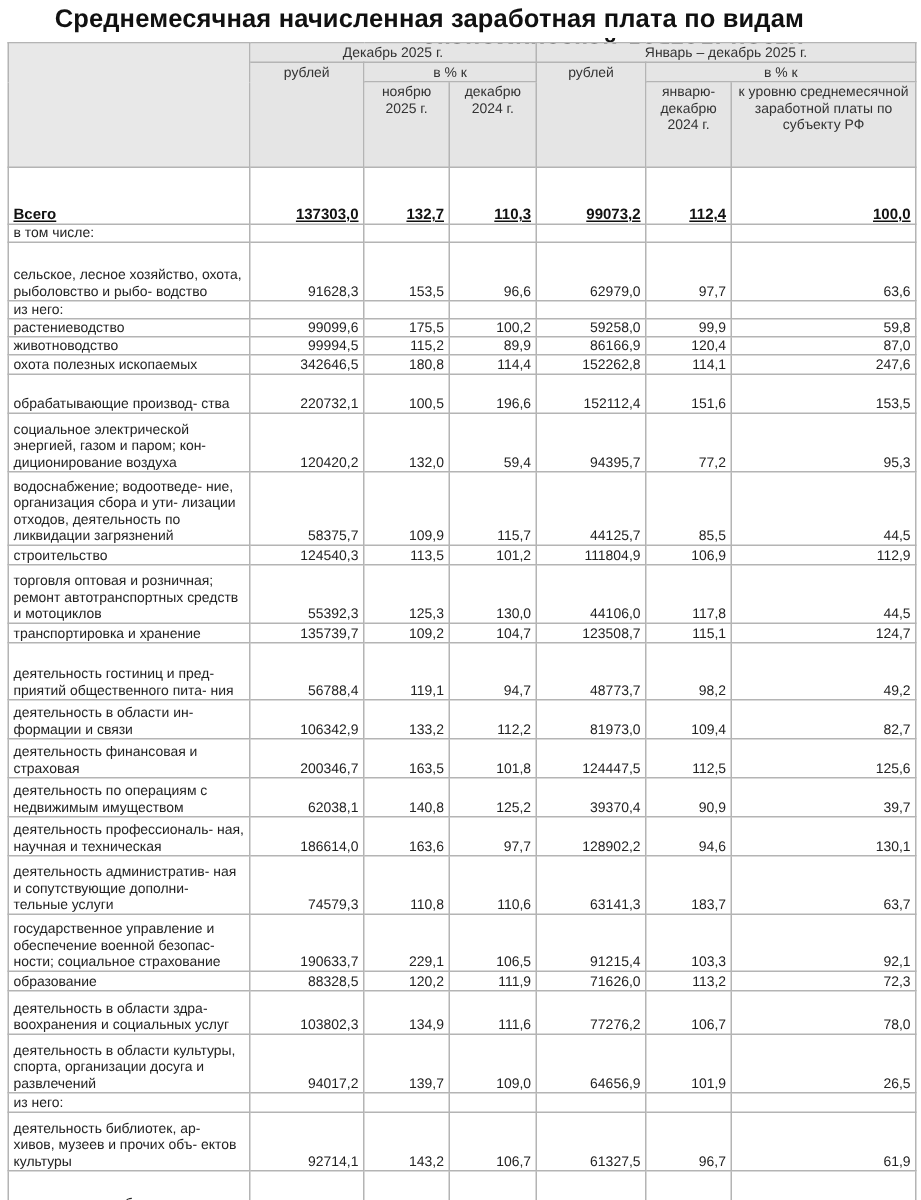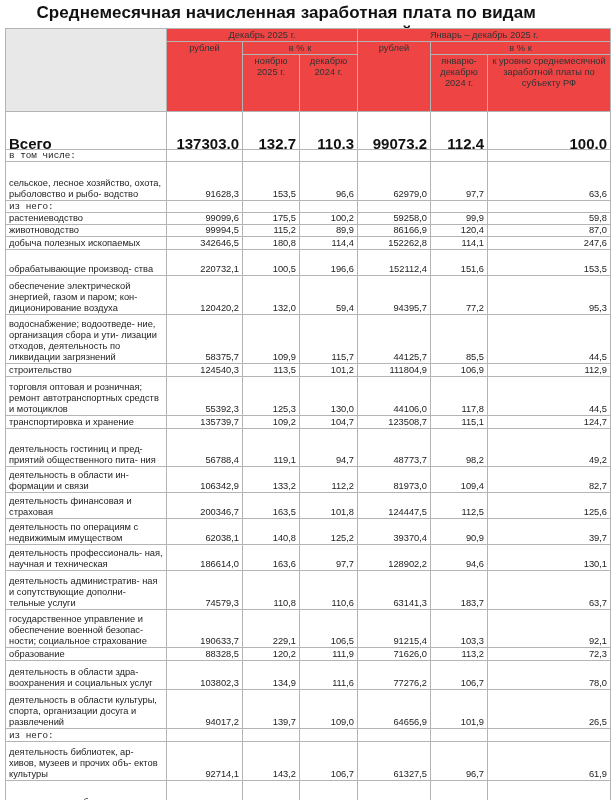--- a/index.html
+++ b/index.html
@@ -15,31 +15,31 @@
     font-size: 9.3px; line-height: 11px;
   }
   table.stat td, table.stat th {
     border: 1.5px solid #b4b4b4;
     padding: 0 3px;
     vertical-align: bottom;
     font-weight: normal;
     overflow: hidden;
   }
   table.stat thead th {
-    background: #ef4444;
+    background: #e5e5e5;
     text-align: center;
     vertical-align: top;
     color: #333;
     padding-top: 1px;
   }
   table.stat thead th.blank { background: #e8e8e8; }
   td.name { text-align: left; color: #222; }
   td.num { text-align: right; white-space: nowrap; color: #222; padding-right: 4px; }
-  tr.bold td { font-weight: bold; font-size: 15px; color: #111; text-decoration: underline; }
-  td.ind1 { padding-left: 16px; font-family: Liberation Mono, monospace; }
+  tr.bold td { font-weight: bold; font-size: 10px; color: #111; text-decoration: underline; }
+  td.ind1 { padding-left: 16px; }
   td.sub { padding-left: 16px; }
 </style>
 </head>
 <body>
 
 <div class="title">Среднемесячная начисленная заработная плата по видам экономической деятельности</div>
 
 <table class="stat">
   <colgroup>
     <col style="width:161px">
@@ -118,39 +118,39 @@
     <tr style="height:12px">
       <td class="name sub">животноводство</td>
       <td class="num">99994,5</td>
       <td class="num">115,2</td>
       <td class="num">89,9</td>
       <td class="num">86166,9</td>
       <td class="num">120,4</td>
       <td class="num">87,0</td>
     </tr>
     <tr style="height:13px">
-      <td class="name">добыча полезных ископаемых</td>
+      <td class="name">охота полезных ископаемых</td>
       <td class="num">342646,5</td>
       <td class="num">180,8</td>
       <td class="num">114,4</td>
       <td class="num">152262,8</td>
       <td class="num">114,1</td>
       <td class="num">247,6</td>
     </tr>
     <tr style="height:26px">
       <td class="name">обрабатывающие производ- ства</td>
       <td class="num">220732,1</td>
       <td class="num">100,5</td>
       <td class="num">196,6</td>
       <td class="num">152112,4</td>
       <td class="num">151,6</td>
       <td class="num">153,5</td>
     </tr>
     <tr style="height:39px">
-      <td class="name">обеспечение электрической энергией, газом и паром; кон- диционирование воздуха</td>
+      <td class="name">социальное электрической энергией, газом и паром; кон- диционирование воздуха</td>
       <td class="num">120420,2</td>
       <td class="num">132,0</td>
       <td class="num">59,4</td>
       <td class="num">94395,7</td>
       <td class="num">77,2</td>
       <td class="num">95,3</td>
     </tr>
     <tr style="height:49px">
       <td class="name">водоснабжение; водоотведе- ние, организация сбора и ути- лизации отходов, деятельность по ликвидации загрязнений</td>
       <td class="num">58375,7</td>

